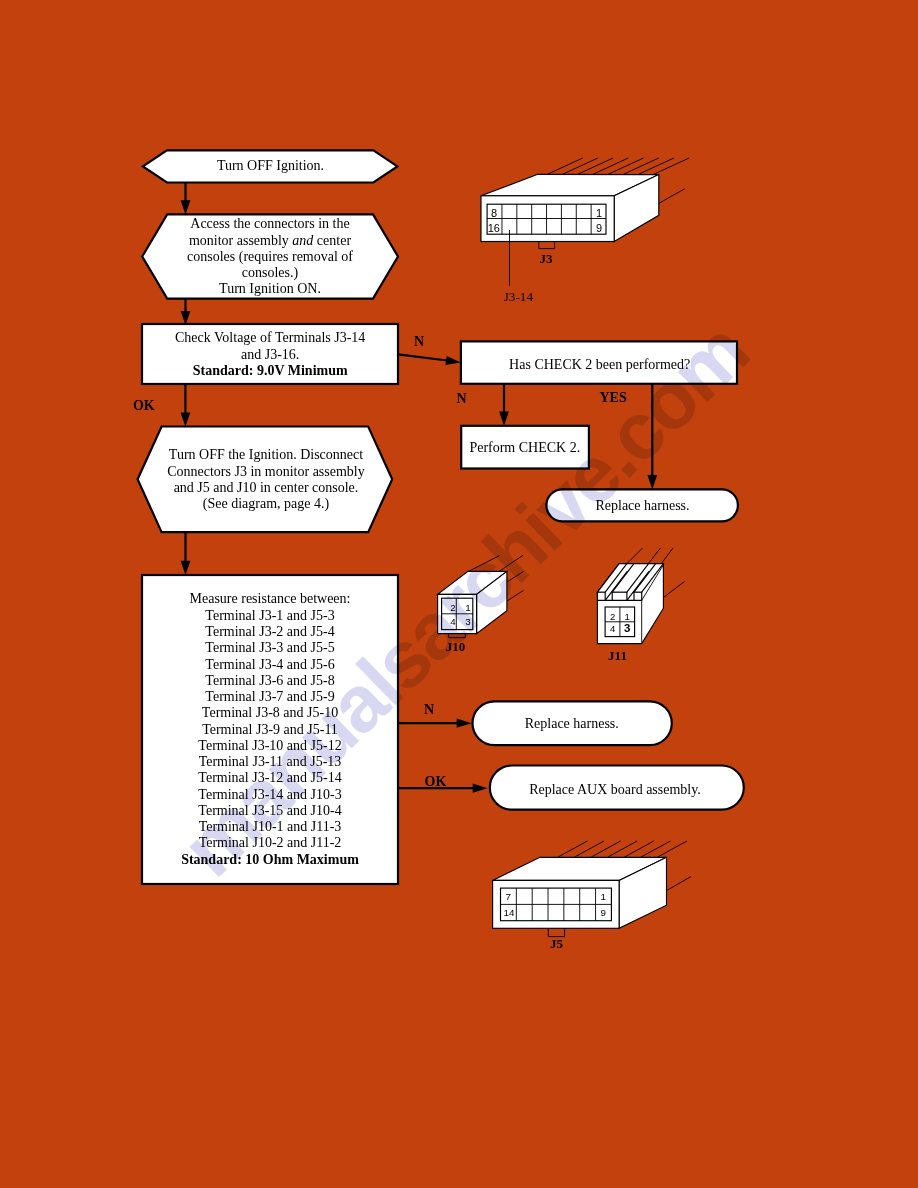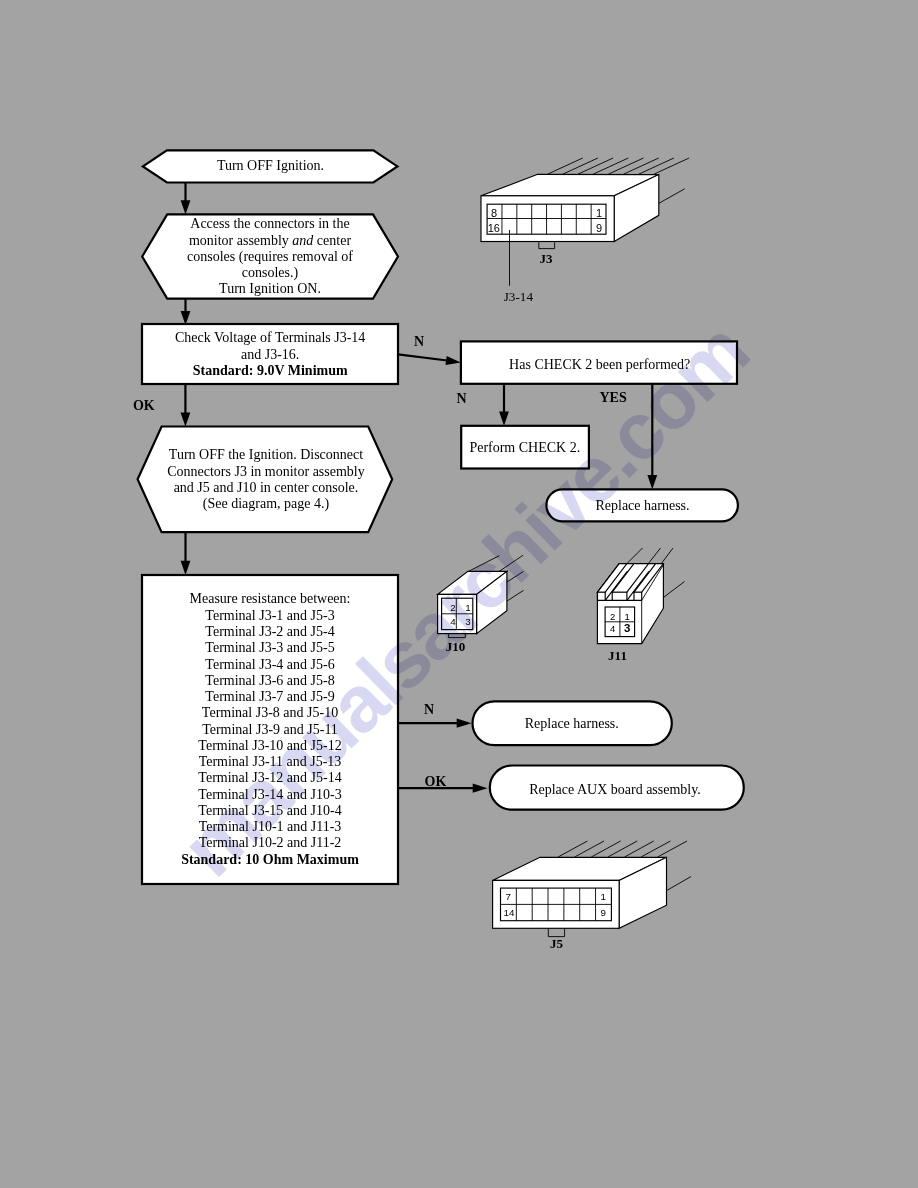--- a/index.html
+++ b/index.html
@@ -1,17 +1,17 @@
 <!DOCTYPE html>
 <html><head>
 <meta charset="utf-8">
 <style>
   html,body{margin:0;padding:0;background:#ffffff;}
   body{width:918px;height:1188px;overflow:hidden;font-family:"Liberation Serif",serif;}
-  #page{position:relative;width:918px;height:1188px;background:#a3a3a3;overflow:hidden;}
+  #page{position:relative;width:918px;height:1188px;background:#c2410c;overflow:hidden;}
   #diagram{position:absolute;left:0;top:0;z-index:1;}
   #wm-layer{position:absolute;left:0;top:0;z-index:2;mix-blend-mode:multiply;pointer-events:none;}
   svg{display:block;}
   .nodeshape{fill:#ffffff;stroke:#000000;stroke-width:2.2;}
   .thinshape{fill:none;stroke:#000000;stroke-width:0.9;}
   .conn-fill{fill:#ffffff;stroke:#000000;stroke-width:1.15;}
   .lbl{font-size:14px;fill:#000;text-anchor:middle;}
   .lbl-b{font-size:14px;font-weight:bold;fill:#000;text-anchor:middle;}
   .lbl-i{font-style:italic;}
   .edge{font-size:14px;font-weight:bold;fill:#000;}

